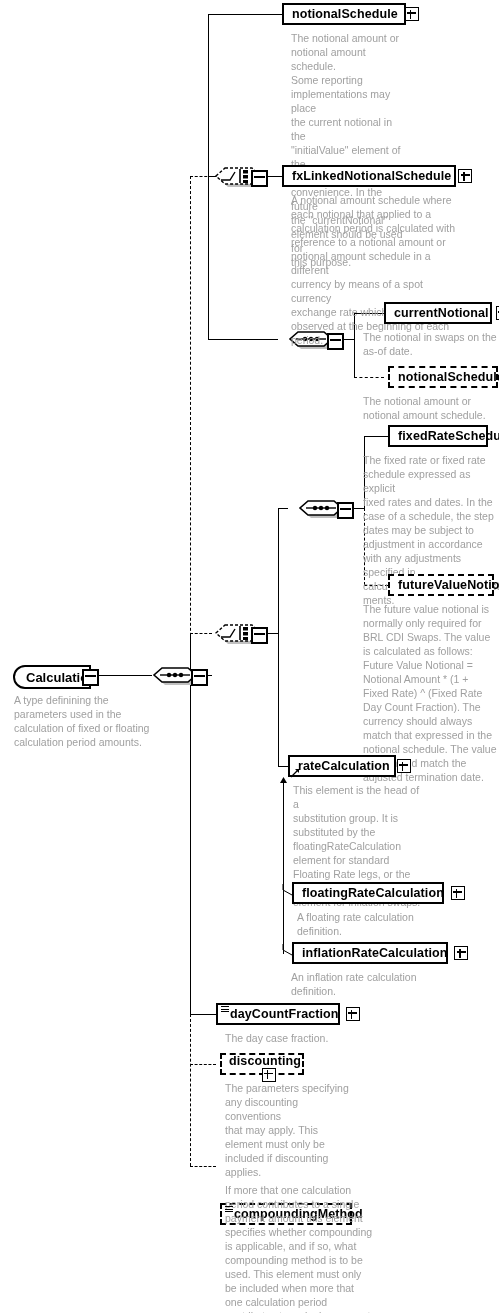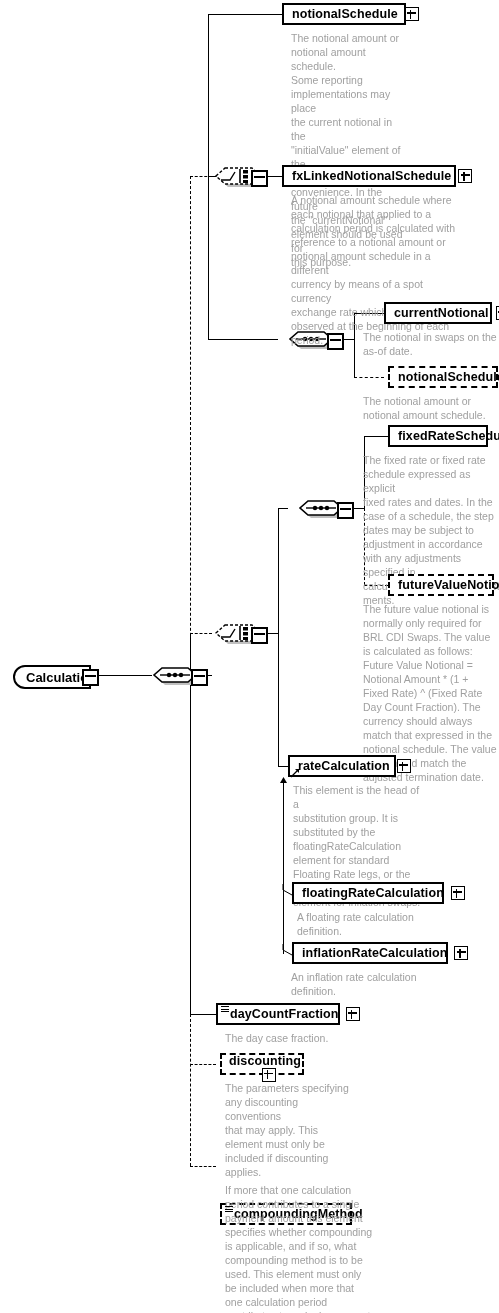--- a/index.html
+++ b/index.html
@@ -211,20 +211,24 @@
   </svg>
   <svg style="position:absolute; left:282px; top:944px; width:12px; height:12px;">
     <path d="M1 0 L1 6 L10 11" stroke="#000" stroke-width="1" fill="none"></path>
   </svg>
 
   <div class="shadow" style="left:17px; top:669px; width:78px; height:24px;"></div>
   <div class="roottype" style="left:13px; top:665px; width:78px;">
     <span class="label">Calculation</span>
   </div>
   <div class="minus" style="left:82px; top:669px;"></div>
+  <div class="ann" style="left:14px; top:693px; width:180px;">A type definining the
+parameters used in the
+calculation of fixed or floating
+calculation period amounts.</div>
 
   <svg class="comp" style="left:152px; top:664px; width:46px; height:24px;">
     <polygon points="10,4 36,4 44,11 36,18 10,18 2,11" fill="#c0c0c0" transform="translate(3,3)"></polygon>
     <polygon points="10,4 36,4 44,11 36,18 10,18 2,11" fill="#ffffff" stroke="#000" stroke-width="1.6"></polygon>
     <line x1="8" y1="11" x2="38" y2="11" stroke="#000" stroke-width="1.4"></line>
     <circle cx="17" cy="11" r="2.2" fill="#000"></circle>
     <circle cx="23" cy="11" r="2.2" fill="#000"></circle>
     <circle cx="29" cy="11" r="2.2" fill="#000"></circle>
   </svg>
   <div class="minus" style="left:191px; top:669px;"></div>

